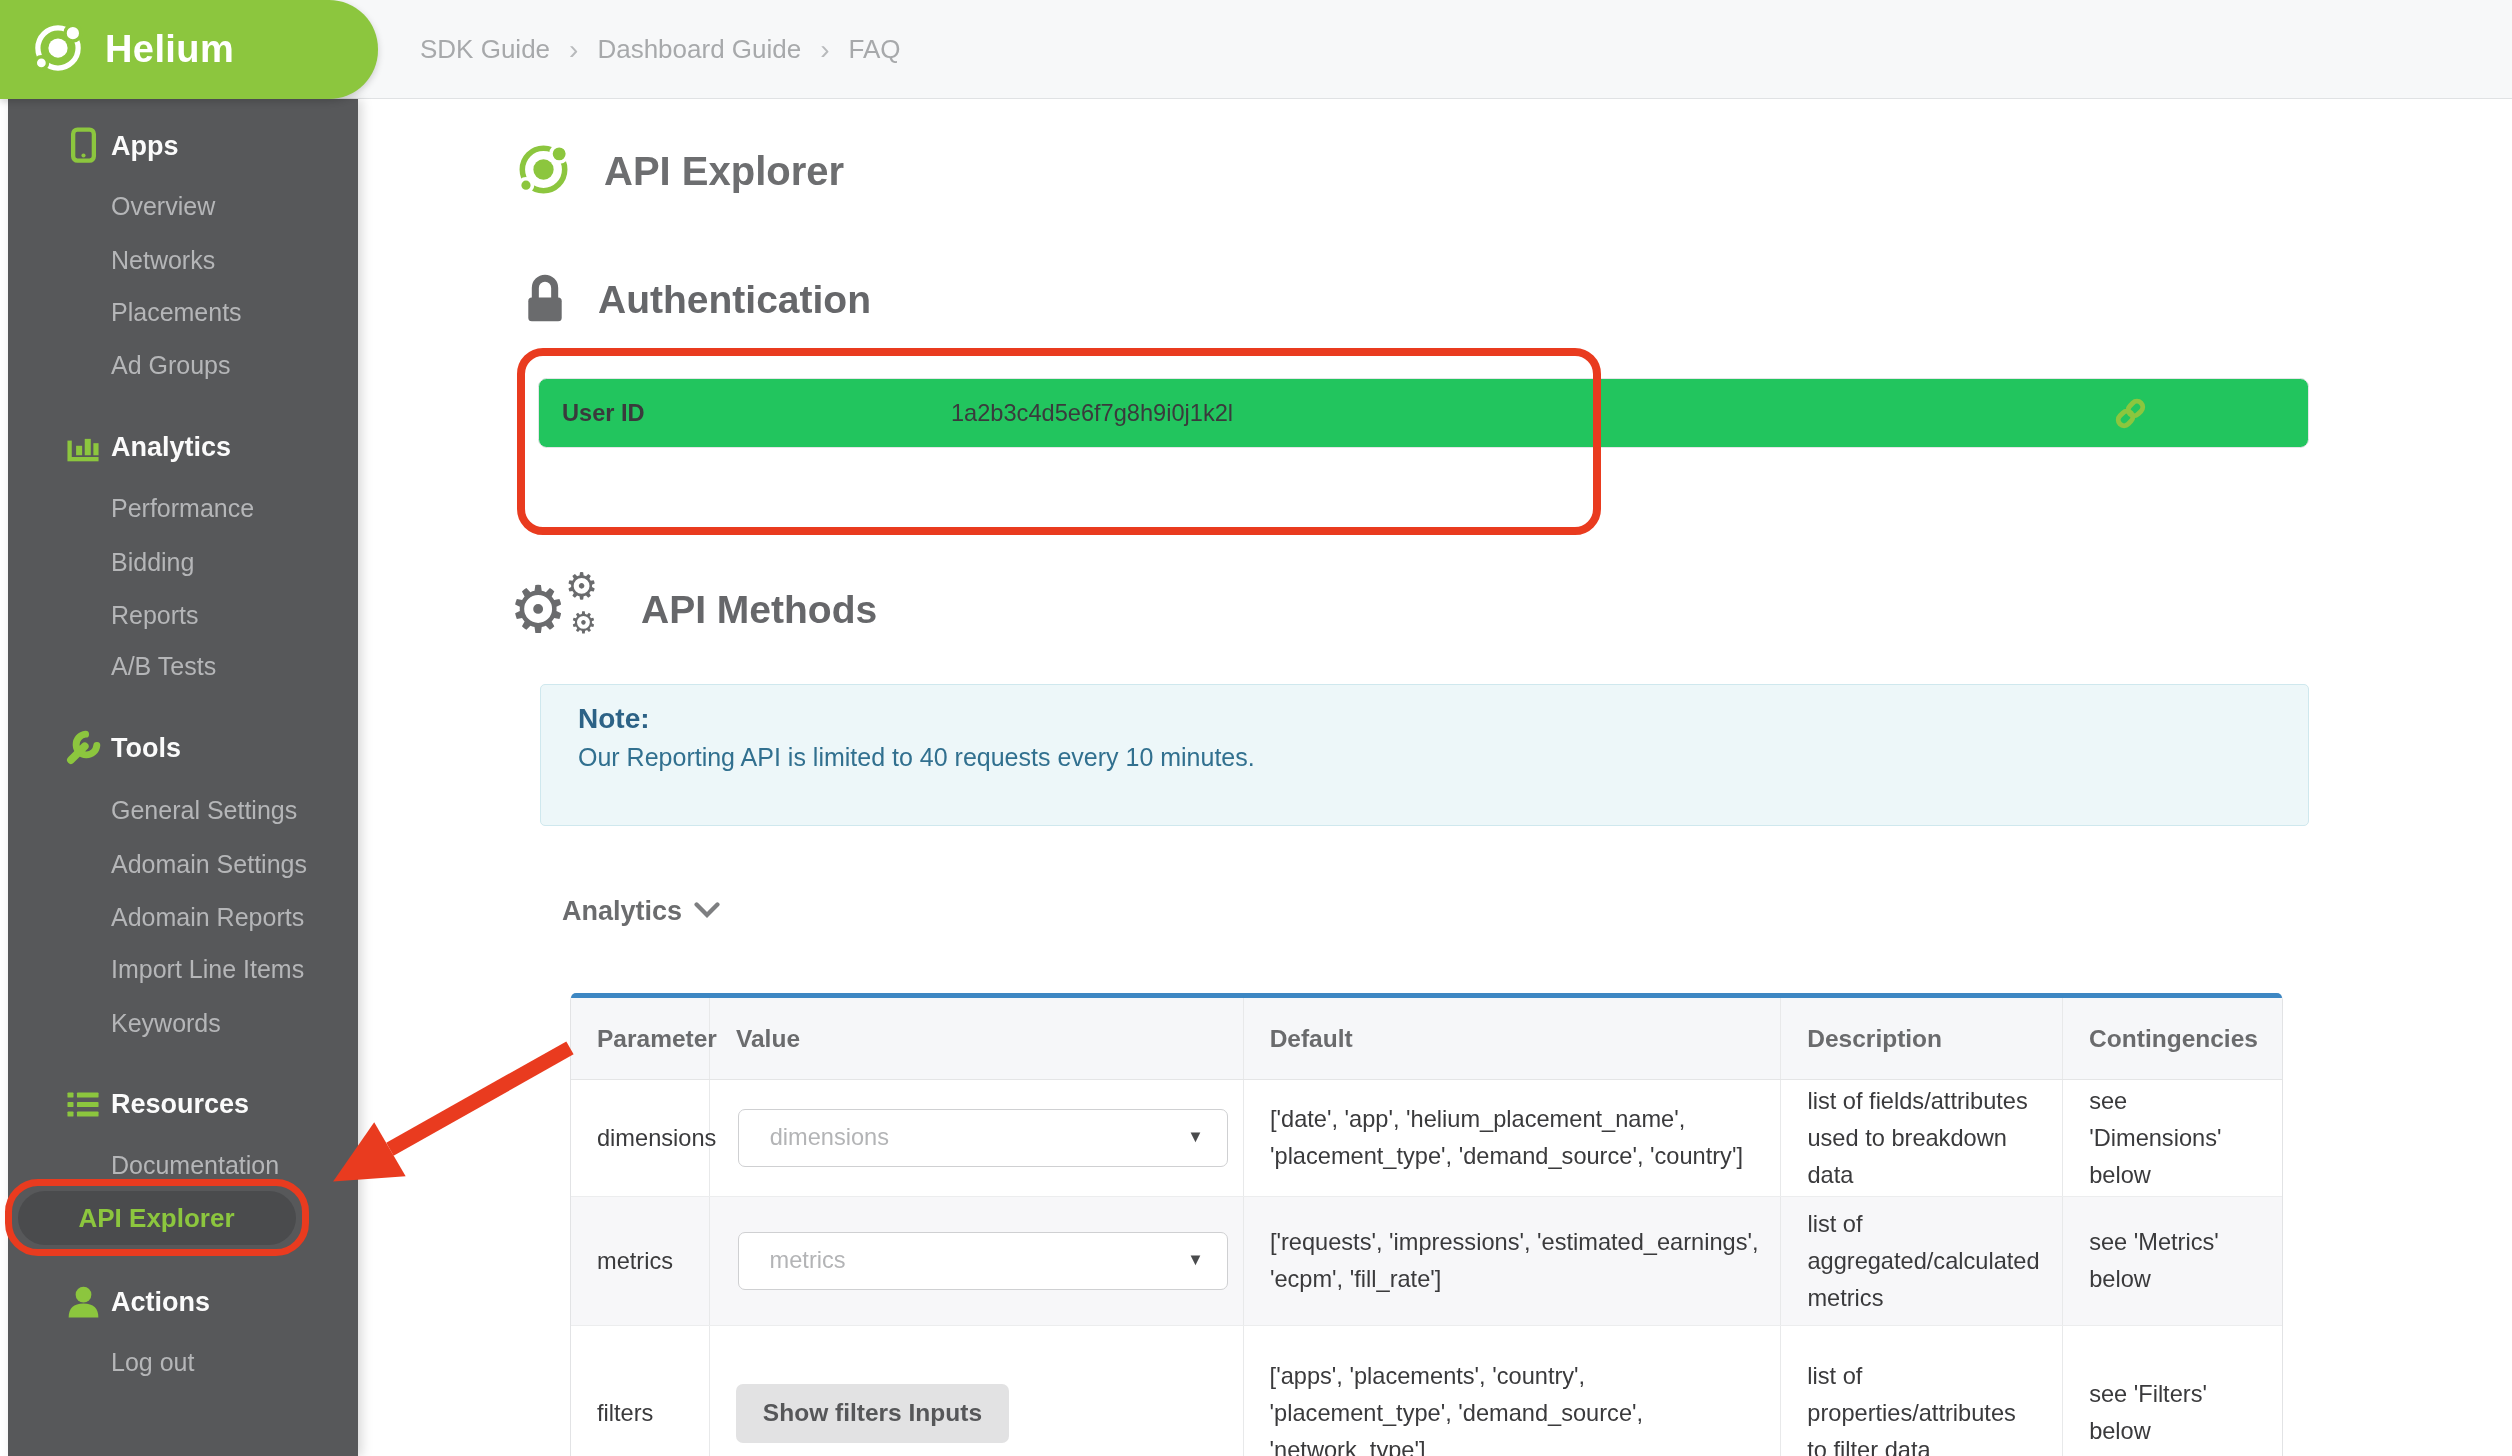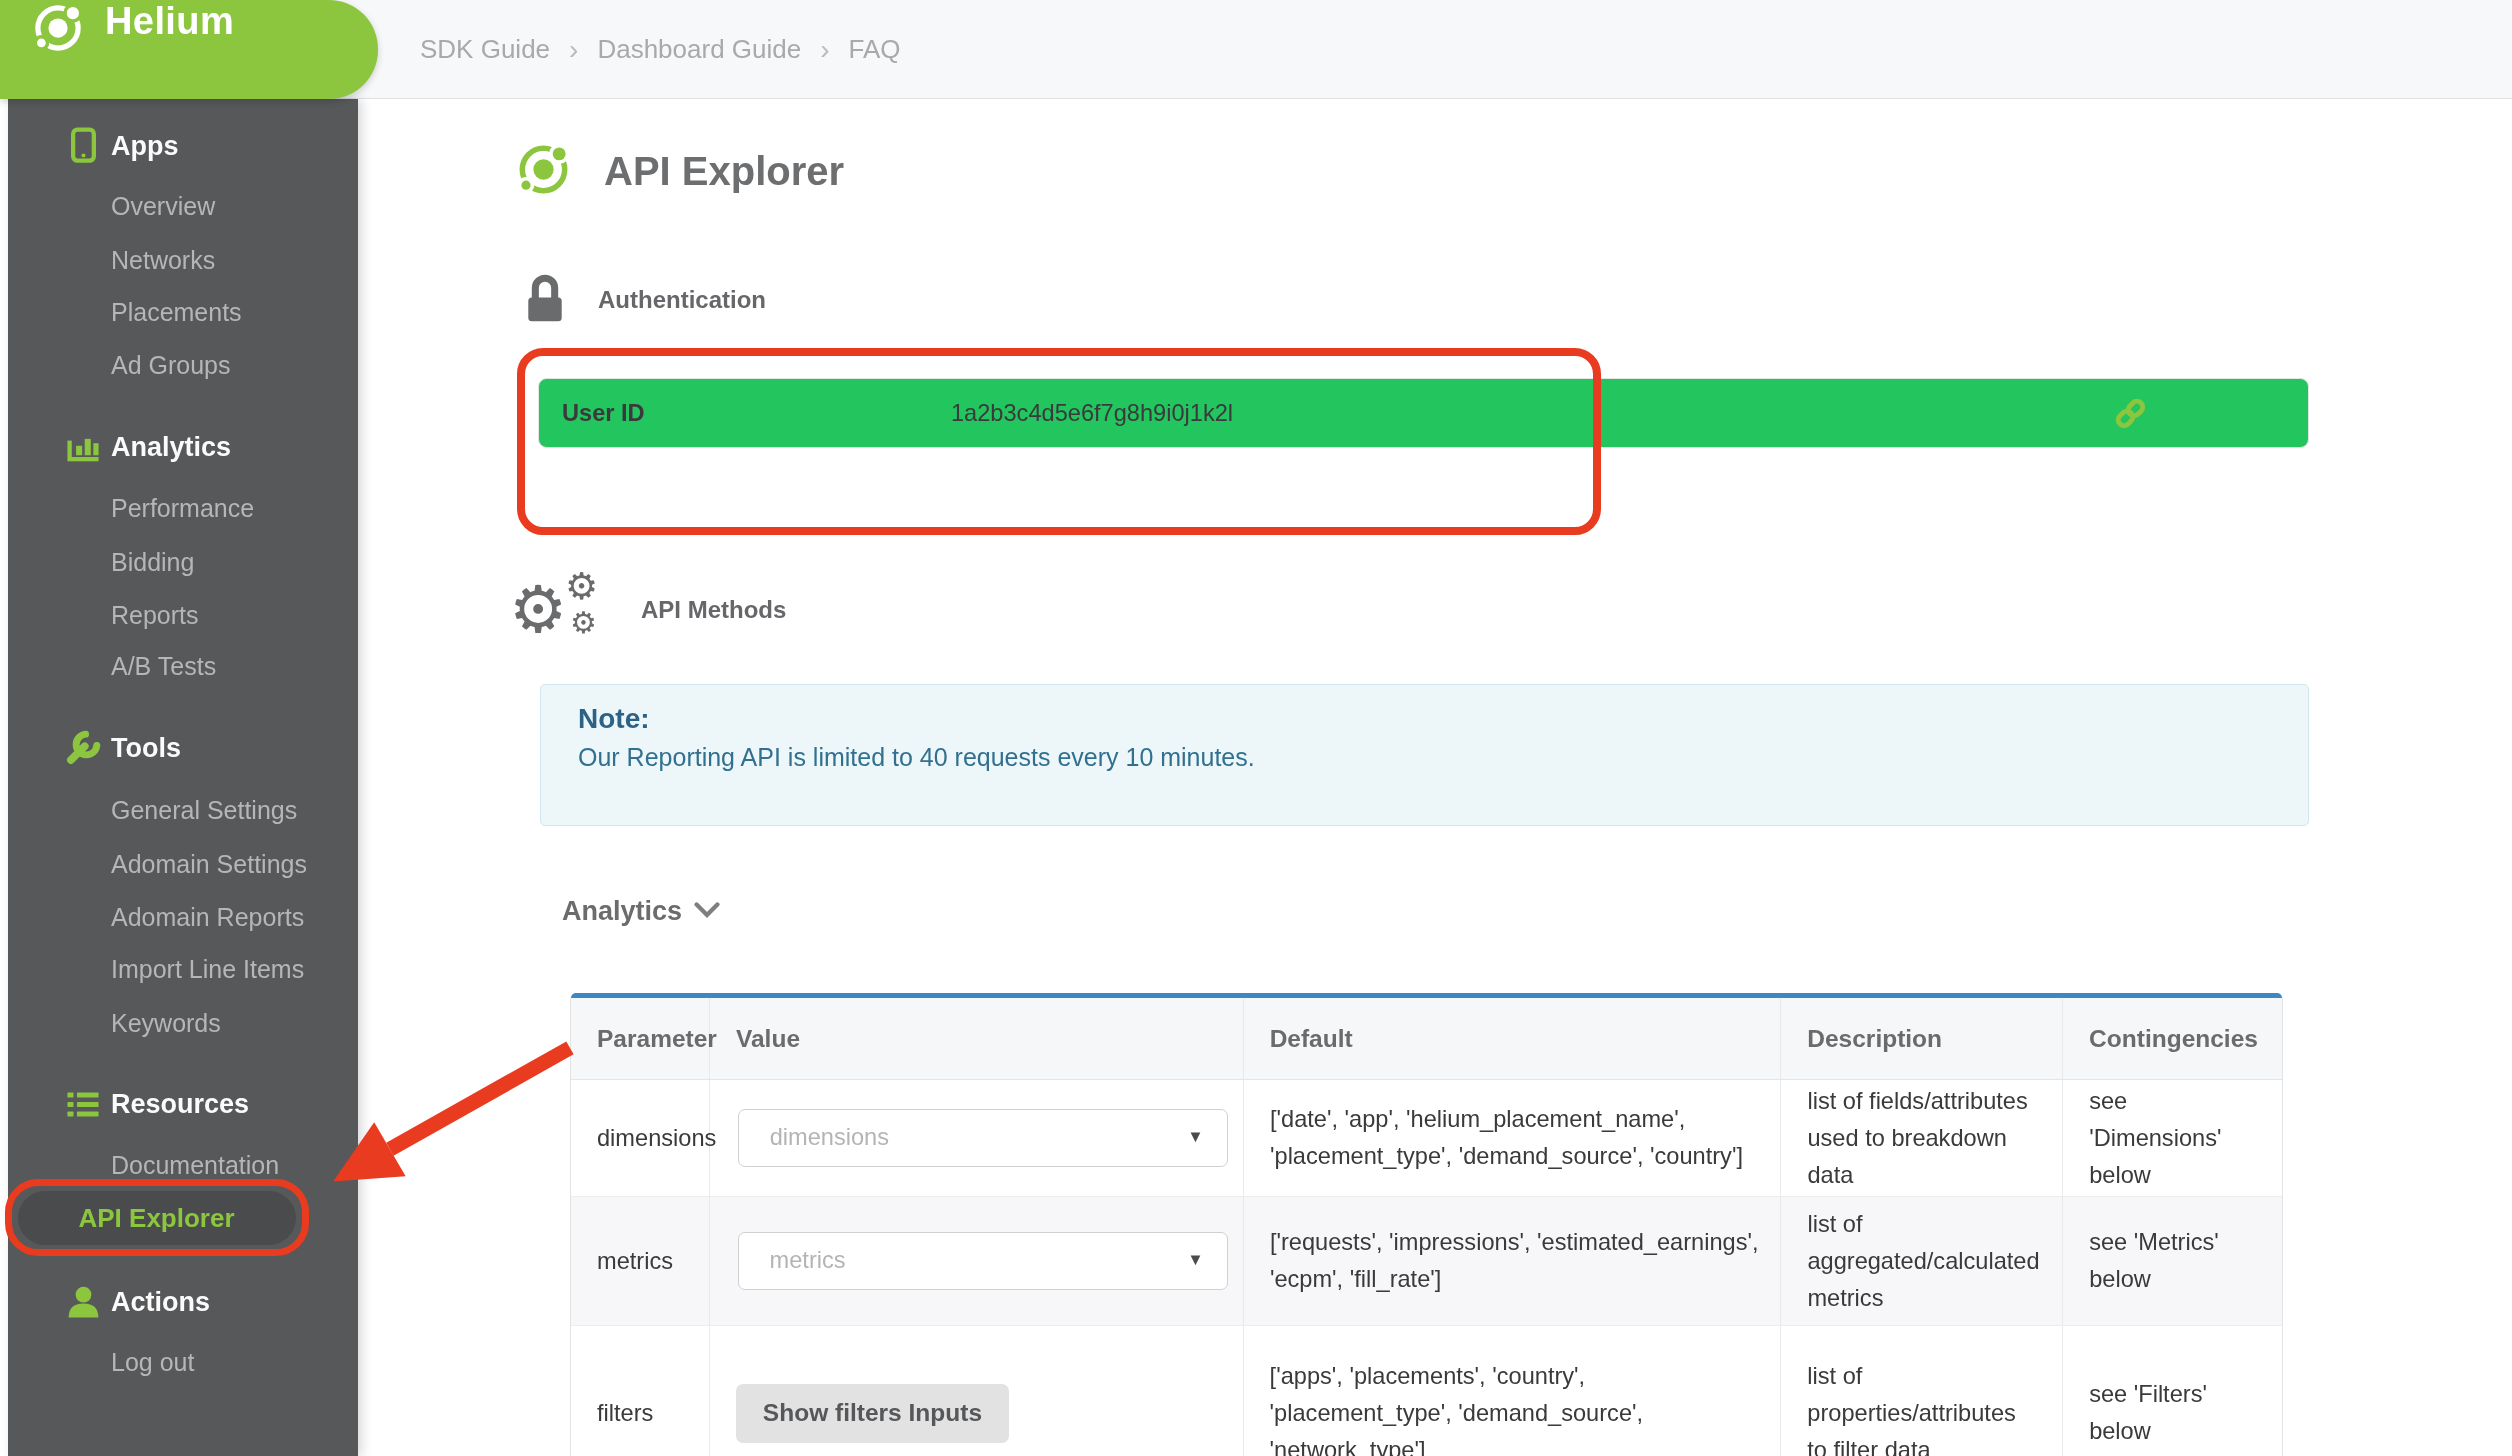--- a/index.html
+++ b/index.html
@@ -13,37 +13,37 @@
   html,body{background:#fff;}
   body{font-family:"Liberation Sans",sans-serif;}
   #app{position:relative;width:2512px;height:1456px;background:#fff;overflow:hidden;}
 
   
   .topbar{position:absolute;left:0;top:0;width:2512px;height:99px;background:var(--header-bg);border-bottom:1.7px solid #E0E2E4;}
   .breadcrumb{position:absolute;left:420px;top:0;height:99px;display:flex;align-items:center;gap:19px;font-size:26px;color:#A7A9AB;}
   .breadcrumb .crumb{cursor:pointer;}
   .breadcrumb .sep{color:#B8BABC;font-size:28px;}
 
-  .brand{position:absolute;left:0;top:0;width:378px;height:99px;background:var(--brand-green);border-radius:0 49px 49px 0;display:flex;align-items:flex-start;box-shadow:0 2.6px 7px rgba(0,0,0,.18);z-index:30;}
+  .brand{position:absolute;left:0;top:0;width:378px;height:99px;background:var(--brand-green);border-radius:0 49px 49px 0;display:flex;align-items:center;box-shadow:0 2.6px 7px rgba(0,0,0,.18);z-index:30;}
   .brand .logo{margin-left:30px;}
   .brand .brand-name{margin-left:19px;color:#fff;font-size:38px;font-weight:bold;letter-spacing:0.4px;}
 
   
   .sidebar{position:absolute;left:0;top:99px;width:350px;height:1358px;background:var(--sidebar-bg);box-shadow:4.4px 0 10.5px rgba(0,0,0,.15);z-index:10;margin-left:8px;}
   .nav-section{position:absolute;left:0;width:350px;height:42px;display:flex;align-items:center;cursor:pointer;}
   .nav-section .nav-ic{position:absolute;left:54px;width:42px;height:38px;display:flex;align-items:center;justify-content:center;}
   .nav-section .nav-label{position:absolute;left:103px;color:#FBFBFB;font-size:27px;font-weight:bold;}
   .nav-item{position:absolute;left:103px;width:236px;height:38px;line-height:38px;color:var(--sidebar-item);font-size:25px;cursor:pointer;white-space:nowrap;}
   .active-pill{position:absolute;left:17.5px;top:1191px;width:278px;height:54px;background:#4A4B4D;border-radius:27px;text-align:center;line-height:54px;color:var(--brand-green);font-weight:bold;font-size:26px;cursor:pointer;z-index:12;}
 
   
   .page-title{position:absolute;left:514px;top:140px;display:flex;align-items:center;gap:31px;}
   .page-title .t{font-size:40px;font-weight:bold;color:var(--heading-gray);}
   .section-head{position:absolute;display:flex;align-items:center;gap:31px;}
-  .section-head .t{font-size:24px;font-weight:bold;color:#66676A;}
+  .section-head .t{font-size:39px;font-weight:bold;color:#66676A;}
   .auth-head{left:523px;top:273px;}
   .methods-head{left:509px;top:570px;}
 
   .gears{position:relative;width:101px;height:80px;color:#6A6B6D;}
   .gears span{position:absolute;line-height:1;}
   .gear-big{left:0;top:7px;font-size:65px;}
   .gear-small-1{left:56px;top:-1.7px;font-size:37px;}
   .gear-small-2{left:61px;top:38px;font-size:30px;}
 
   

